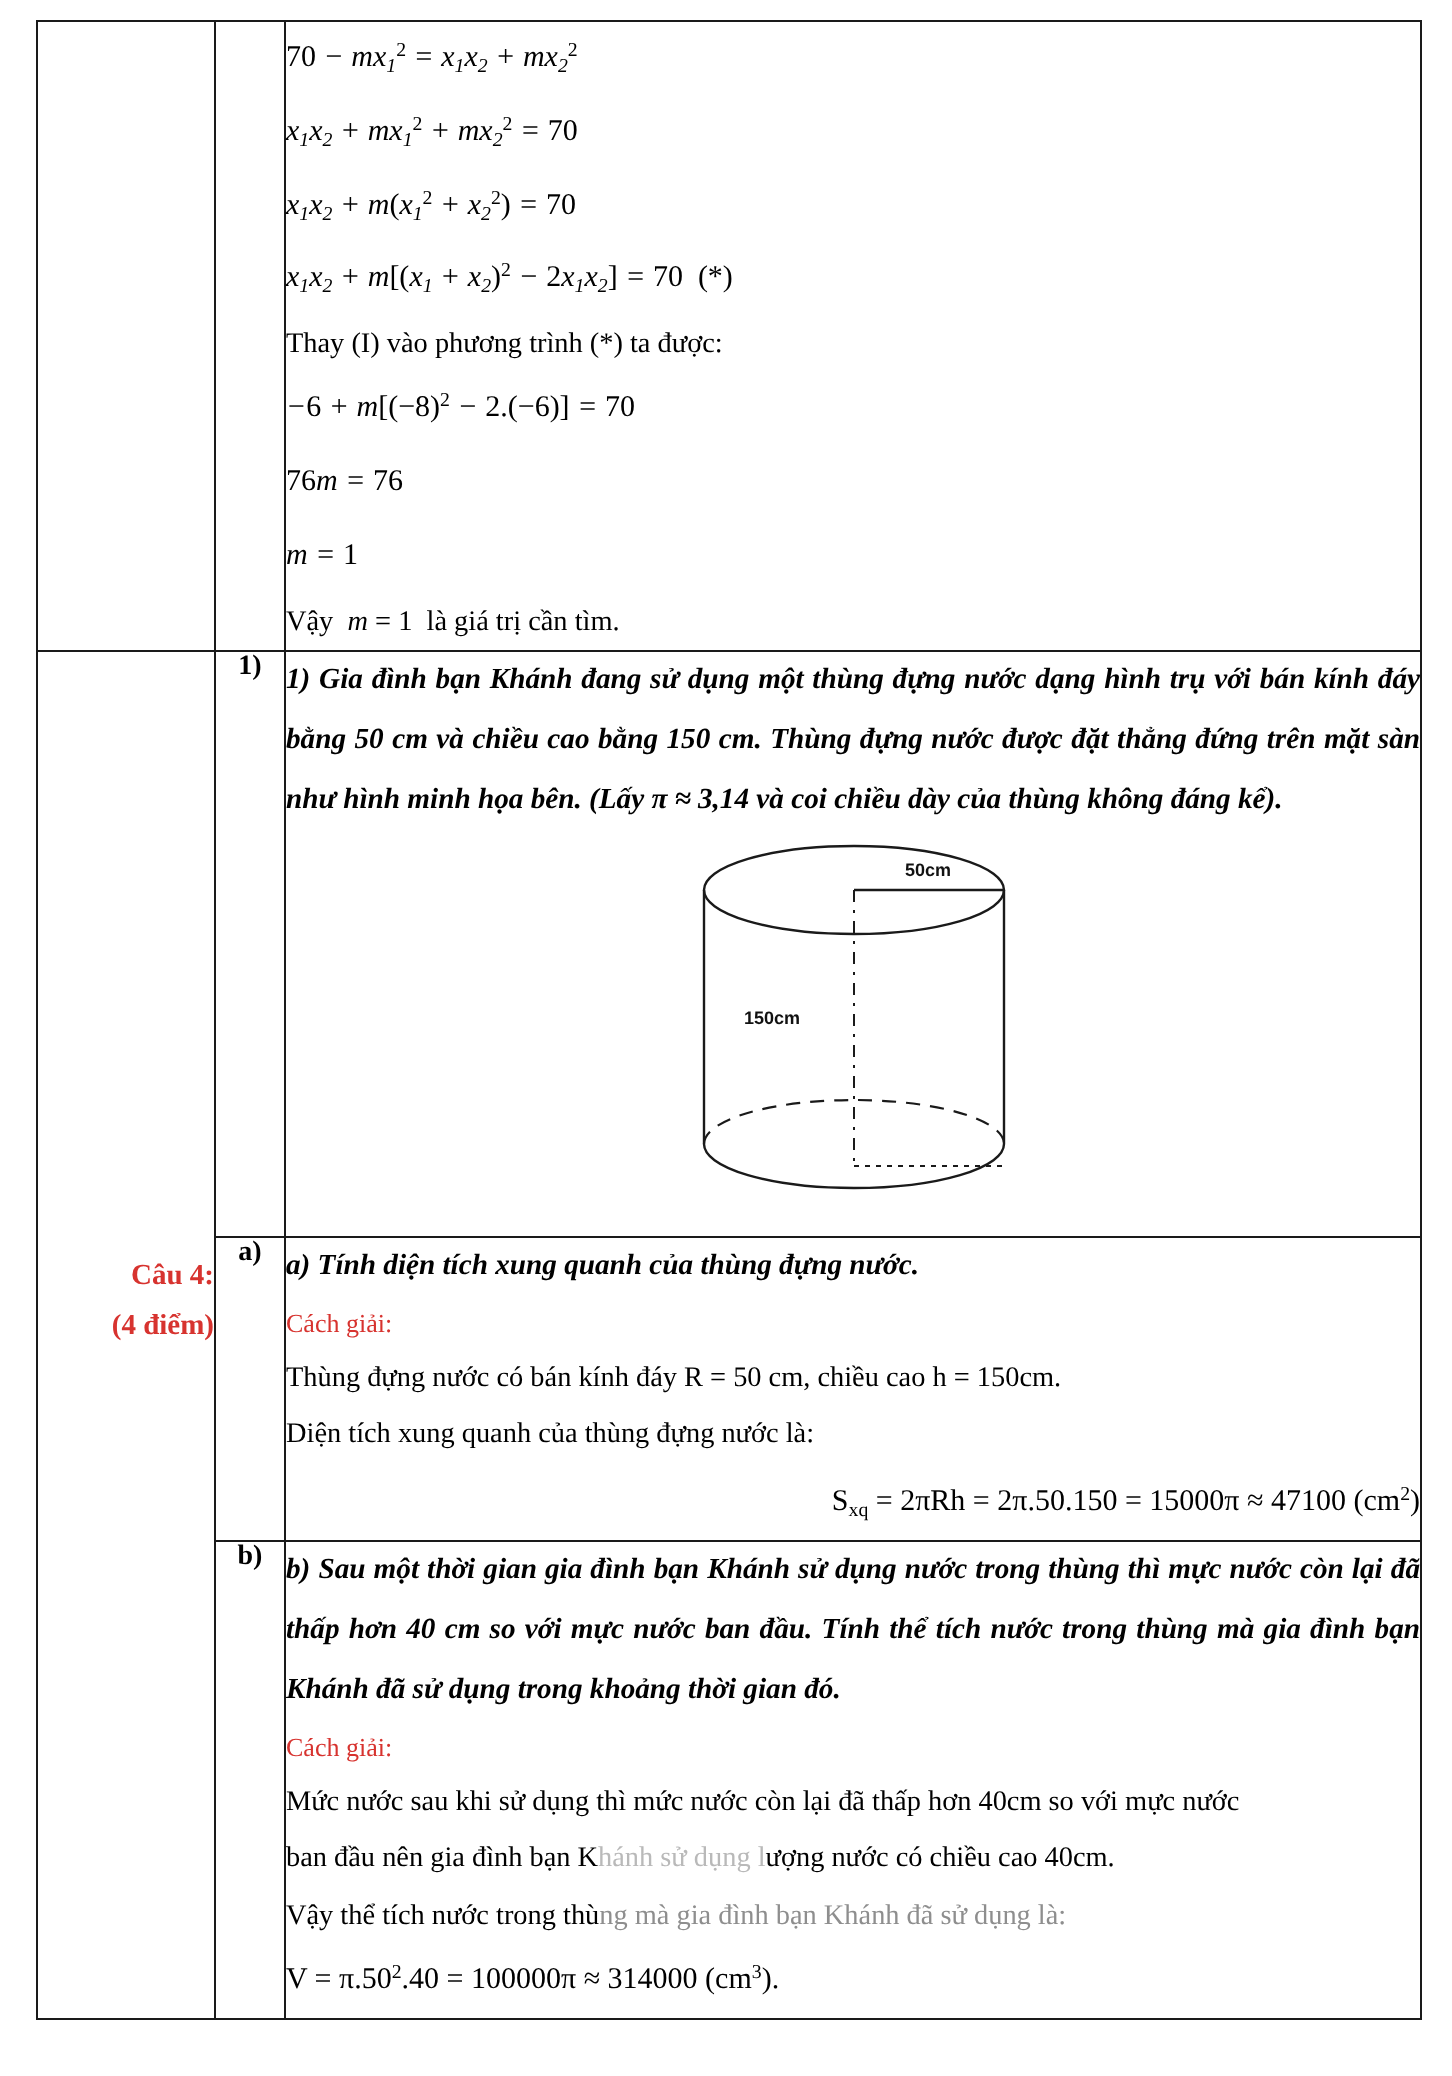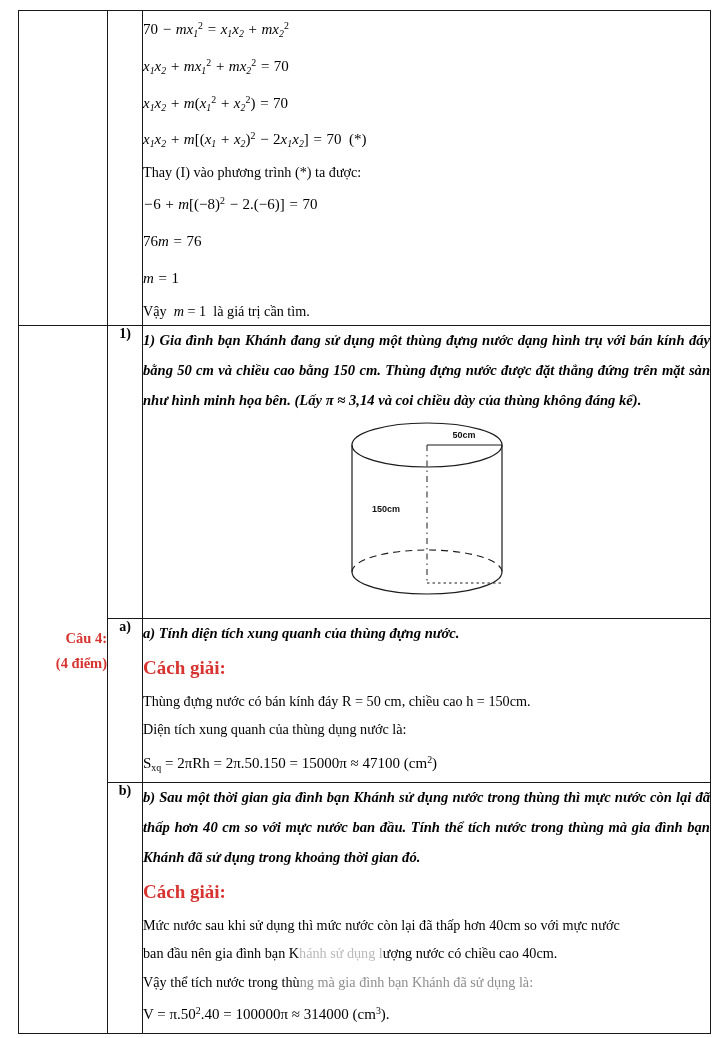--- a/index.html
+++ b/index.html
@@ -83,27 +83,27 @@
   .bold-italic {
     font-weight: bold;
     font-style: italic;
     font-size: 14.6px;
     line-height: 2.05;
     text-align: justify;
   }
 
   .red-head {
     color: #d7332f;
-    font-weight: bold;
-    font-size: 19px;
+    font-weight: normal;
+    font-size: 13px;
     line-height: 2.0;
   }
 
   .centered-math {
-    text-align: left;
+    text-align: right;
     font-size: 15px;
     line-height: 2.3;
     padding: 2px 0 2px 0;
     white-space: nowrap;
   }
 
   sub { font-size: 0.66em; vertical-align: -0.28em; }
   sup { font-size: 0.66em; vertical-align: 0.52em; }
 
   .var { font-style: italic; }
@@ -231,21 +231,21 @@
     <tr>
       <td class="marker marker-mid">a)</td>
 
       <td class="body-cell">
         <div class="bold-italic">a) Tính diện tích xung quanh của thùng đựng nước.</div>
 
         <div class="red-head">Cách giải:</div>
 
         <div class="textline">Thùng đựng nước có bán kính đáy R = 50 cm, chiều cao h = 150cm.</div>
 
-        <div class="textline">Diện tích xung quanh của thùng dụng nước là:</div>
+        <div class="textline">Diện tích xung quanh của thùng đựng nước là:</div>
 
         <div class="centered-math">
           <span class="rm">S</span><sub class="rm">xq</sub>
           <span class="rm"> = 2πRh = 2π.50.150 = 15000π ≈ 47100 </span>
           <span class="rm">(cm<sup>2</sup>)</span>
         </div>
       </td>
     </tr>
 
     <tr>

